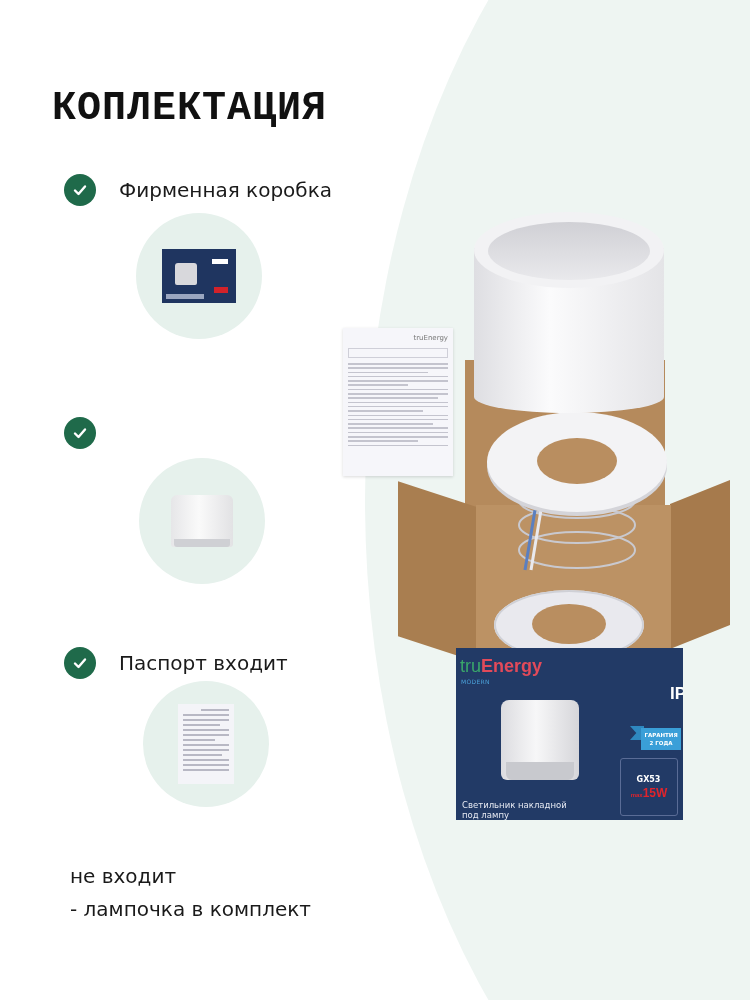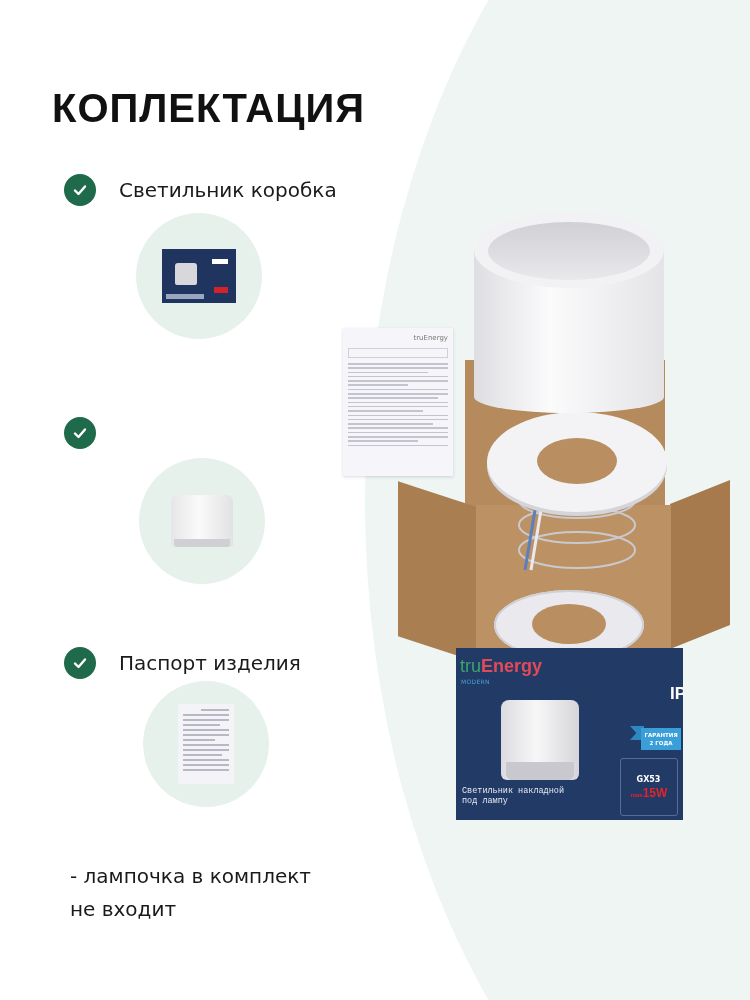--- a/index.html
+++ b/index.html
@@ -7,21 +7,21 @@
   body { position: relative; font-family: "DejaVu Sans", sans-serif; color: #111; }
 
   .bg-arc {
     position: absolute; left: 365px; top: -260px;
     width: 1000px; height: 1520px; border-radius: 50%;
     background: #eef5f2;
   }
 
   .title {
     position: absolute; left: 52px; top: 86px;
-    font-family: Liberation Sans, sans-serif; font-weight: 700;
+    font-family: Liberation Mono, monospace; font-weight: 700;
     font-size: 40px; letter-spacing: 1px; color: #111;
   }
 
   .item-row { position: absolute; left: 64px; display: flex; align-items: center; }
   .check {
     width: 32px; height: 32px; border-radius: 50%; background: #1f6a4a;
     display: flex; align-items: center; justify-content: center;
   }
   .item-label { margin-left: 23px; font-size: 20px; color: #1a1a1a; font-family: "DejaVu Sans", sans-serif; }
 
@@ -89,36 +89,36 @@
   .fp-lamp::after { content:""; position:absolute; left:5px; right:5px; bottom:0; height: 18px; background: #c8c9ce; border-radius: 0 0 6px 6px; }
   .ip-box { position: absolute; left: 166px; top: 36px; width: 56px; height: 22px; margin-left: 48px; }
   .ip-letters { position: absolute; left: 0; top: 0; font-size: 17px; font-weight: 700; font-family: "Liberation Sans", sans-serif; }
   .ip-val { position: absolute; left: 20px; top: 4px; width: 36px; height: 16px; border: 1px solid #8a9ac0; border-radius: 2px; font-size: 7px; color: #ccd; text-align: center; line-height: 14px; }
   .warranty { position: absolute; left: 185px; top: 80px; width: 40px; height: 22px; background: #3a9fd8; color: #fff; font-size: 5.5px; font-weight: 700; text-align: center; line-height: 8px; padding-top: 3px; }
   .warranty-tail { position: absolute; left: 174px; top: 78px; width: 14px; height: 14px; background: #2e88c0; clip-path: polygon(0 0,100% 0,100% 100%,0 100%,45% 50%); }
   .spec-box { position: absolute; left: 164px; top: 110px; width: 58px; height: 58px; border: 1px solid #5a6c96; border-radius: 3px; }
   .spec-gx { position: absolute; left: 0; right: 1px; top: 16px; text-align: center; font-size: 8px; font-weight: 700; }
   .spec-w { position: absolute; left: 0; right: 0; top: 27px; text-align: center; color: #e0242c; font-weight: 700; font-size: 12px; font-family: "Liberation Sans", sans-serif; }
   .spec-w .mx { font-size: 6px; }
-  .fp-caption { position: absolute; left: 6px; top: 138px; font-size: 8.5px; line-height: 10px; color: #e6e9f2; font-family: Liberation Mono, monospace; }
+  .fp-caption { position: absolute; left: 6px; top: 152px; font-size: 8.5px; line-height: 10px; color: #e6e9f2; }
 </style>
 </head>
 <body>
 
 <div class="bg-arc"></div>
 
 <h1 class="title">КОПЛЕКТАЦИЯ</h1>
 
 <div class="item-row" style="top:174px;">
   <span class="check">
     <svg width="16" height="16" viewBox="0 0 16 16">
         <path d="M3 8.5 L6.5 12 L13 4.5" stroke="#fff" stroke-width="2.4" fill="none" stroke-linecap="round" stroke-linejoin="round"></path>
       </svg>
   </span>
-  <span class="item-label">Светильник коробка</span>
+  <span class="item-label">Фирменная коробка</span>
 </div>
 <div class="thumb" style="left:136px; top:213px;">
   <div class="mini-box">
     <div class="mb-lamp"></div>
       <div class="mb-ip"></div>
       <div class="mb-red"></div>
       <div class="mb-txt"></div>
   </div>
 </div>
 
@@ -132,43 +132,43 @@
 <div class="thumb" style="left:139px; top:458px;">
   <div class="mini-lamp"></div>
 </div>
 
 <div class="item-row" style="top:647px;">
   <span class="check">
     <svg width="16" height="16" viewBox="0 0 16 16">
         <path d="M3 8.5 L6.5 12 L13 4.5" stroke="#fff" stroke-width="2.4" fill="none" stroke-linecap="round" stroke-linejoin="round"></path>
       </svg>
   </span>
-  <span class="item-label">Паспорт изделия</span>
+  <span class="item-label">Паспорт входит</span>
 </div>
 <div class="thumb" style="left:143px; top:681px;">
   <div class="mini-doc">
     <div class="l" style="width:60%;margin-left:40%"></div>
       <div class="l"></div>
       <div class="l"></div>
       <div class="l" style="width:80%"></div>
       <div class="l"></div>
       <div class="l"></div>
       <div class="l" style="width:70%"></div>
       <div class="l"></div>
       <div class="l"></div>
       <div class="l" style="width:85%"></div>
       <div class="l"></div>
       <div class="l"></div>
       <div class="l"></div>
   </div>
 </div>
 
 <div class="note">
+  <div>не входит</div>
   <div>-  лампочка в комплект</div>
-  <div>не входит</div>
 </div>
 
 <div class="doc">
   <div class="doc-logo">truEnergy</div>
   <div class="doc-head"></div>
   <div class="l"></div>
     <div class="l"></div>
     <div class="l" style="width:80%"></div>
     <div class="l"></div>
     <div class="l"></div>

